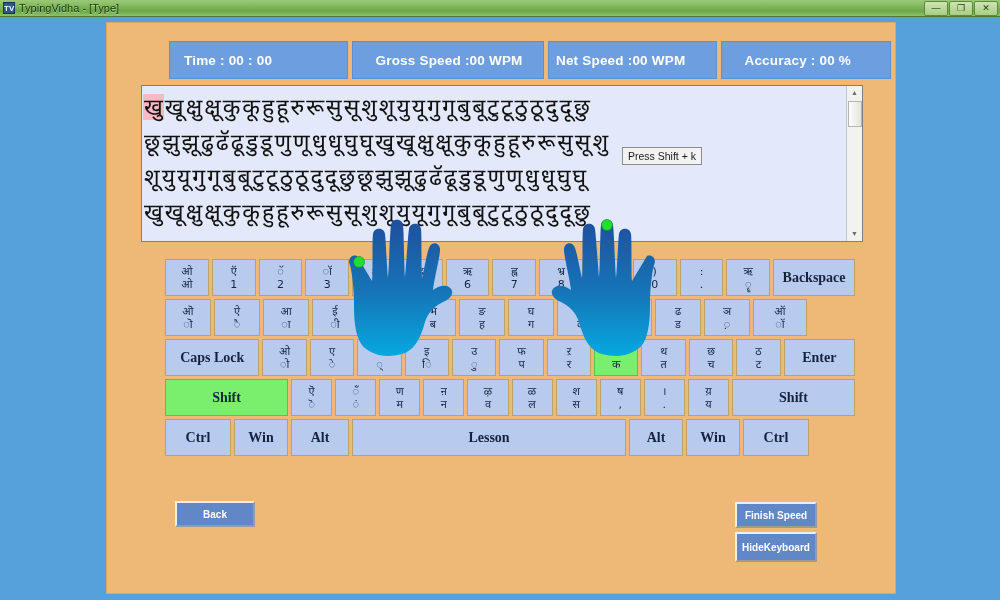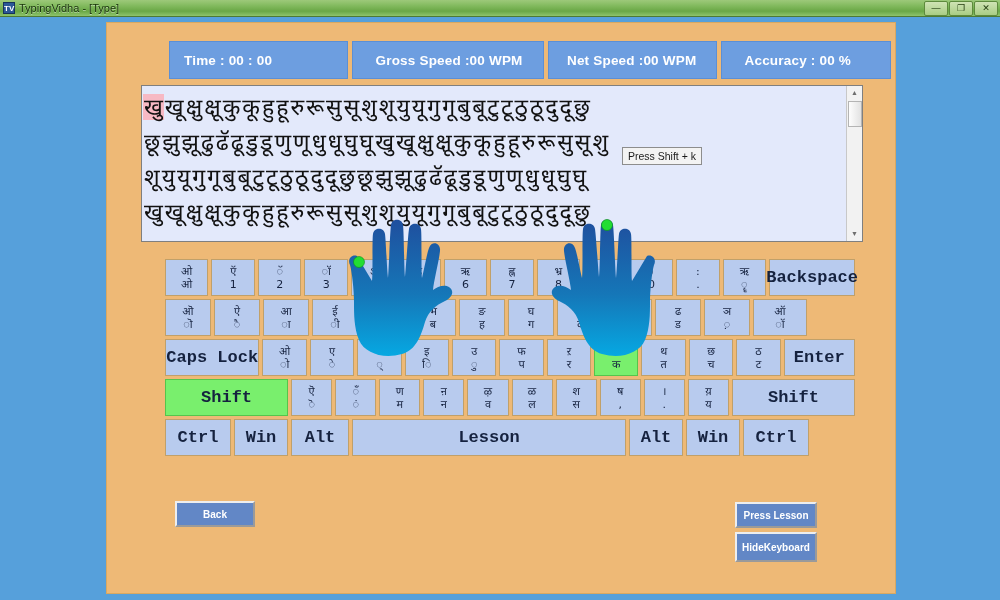--- a/index.html
+++ b/index.html
@@ -50,21 +50,21 @@
   }
   #stats .stat{
     background:#6d9ee0; border:1px solid #5b8fd6;
     display:flex;align-items:center; justify-content:flex-start;
     color:#ffffff; font-weight:bold; font-size:13.5px;
     padding-left:14px; letter-spacing:.2px;
     white-space:nowrap;
   }
   #stats .s-time{ width:180px; }
   #stats .s-gross{ width:192px; padding-left:22px;}
-  #stats .s-net{ width:170px; padding-left:18px;}
+  #stats .s-net{ width:170px; padding-left:7px;}
   #stats .s-acc{ width:170px; padding-left:22px;}
   
   #textbox{
     position:absolute; left:34px; top:62px; width:722px; height:157px;
     background:#e3e9fb; border:1px solid #7f7f7f;
     display:flex; overflow:hidden;
   }
   #lines{
     flex:1 1 auto; padding:4px 0 0 1px;
     font-family:"DejaVu Sans", sans-serif;
@@ -95,21 +95,21 @@
     position:absolute; left:58px; top:236px; width:690px;
   }
   .krow{ display:flex; gap:3px; margin-bottom:3px; height:37px; position:relative;}
   .key{
     background:#b8cbee; border:1px solid #c0a06a;
     display:flex;flex-direction:column; align-items:center; justify-content:center;
     font-size:11px; color:#15223f; line-height:13px;
     font-family:"DejaVu Sans", sans-serif;
     position:relative;
   }
-  .key.lbl{ font-family:Liberation Mono, monospace; font-weight:bold; font-size:17px;}
+  .key.lbl{ font-family:Liberation Serif, serif; font-weight:bold; font-size:14px;}
   .key .top,.key .bot{ display:block; height:13px;}
   .key.active{ background:#79ef6d; border-color:#55c44c; }
   #tooltip{
     position:absolute; left:515px; top:124px;
     background:#f3f3f3; border:1px solid #8d8d8d;
     font-size:10.5px; color:#1b1b1b; padding:2px 5px;
     font-family:"Liberation Sans",sans-serif; white-space:nowrap;
     z-index:40;
   }
   
@@ -433,19 +433,19 @@
             C 92,52 95,35 97,30 C 100,22 109,25 108,33 C 107,43 102,62 101,72
             C 105,69 112,66 117,69 C 123,73 120,80 113,83
             C 104,87 96,94 93,104 C 89,118 84,132 70,136
             C 52,141 33,136 27,122 C 22,110 22,96 22,84 C 22,72 20,54 18,47 Z"></path>
           <circle cx="65" cy="7" r="5.5" fill="#22dd33" stroke="#0a8f18" stroke-width="0.6"></circle>
         </g>
       </svg>
     </div>
 
     <div class="btn" id="btn-back">Back</div>
-    <div class="btn" id="btn-finish">Press Lesson</div>
+    <div class="btn" id="btn-finish">Finish Speed</div>
     <div class="btn" id="btn-hide">
         <div>Hide</div>
         <div>Keyboard</div>
       </div>
   </div>
 </div>
 
 </body></html>

